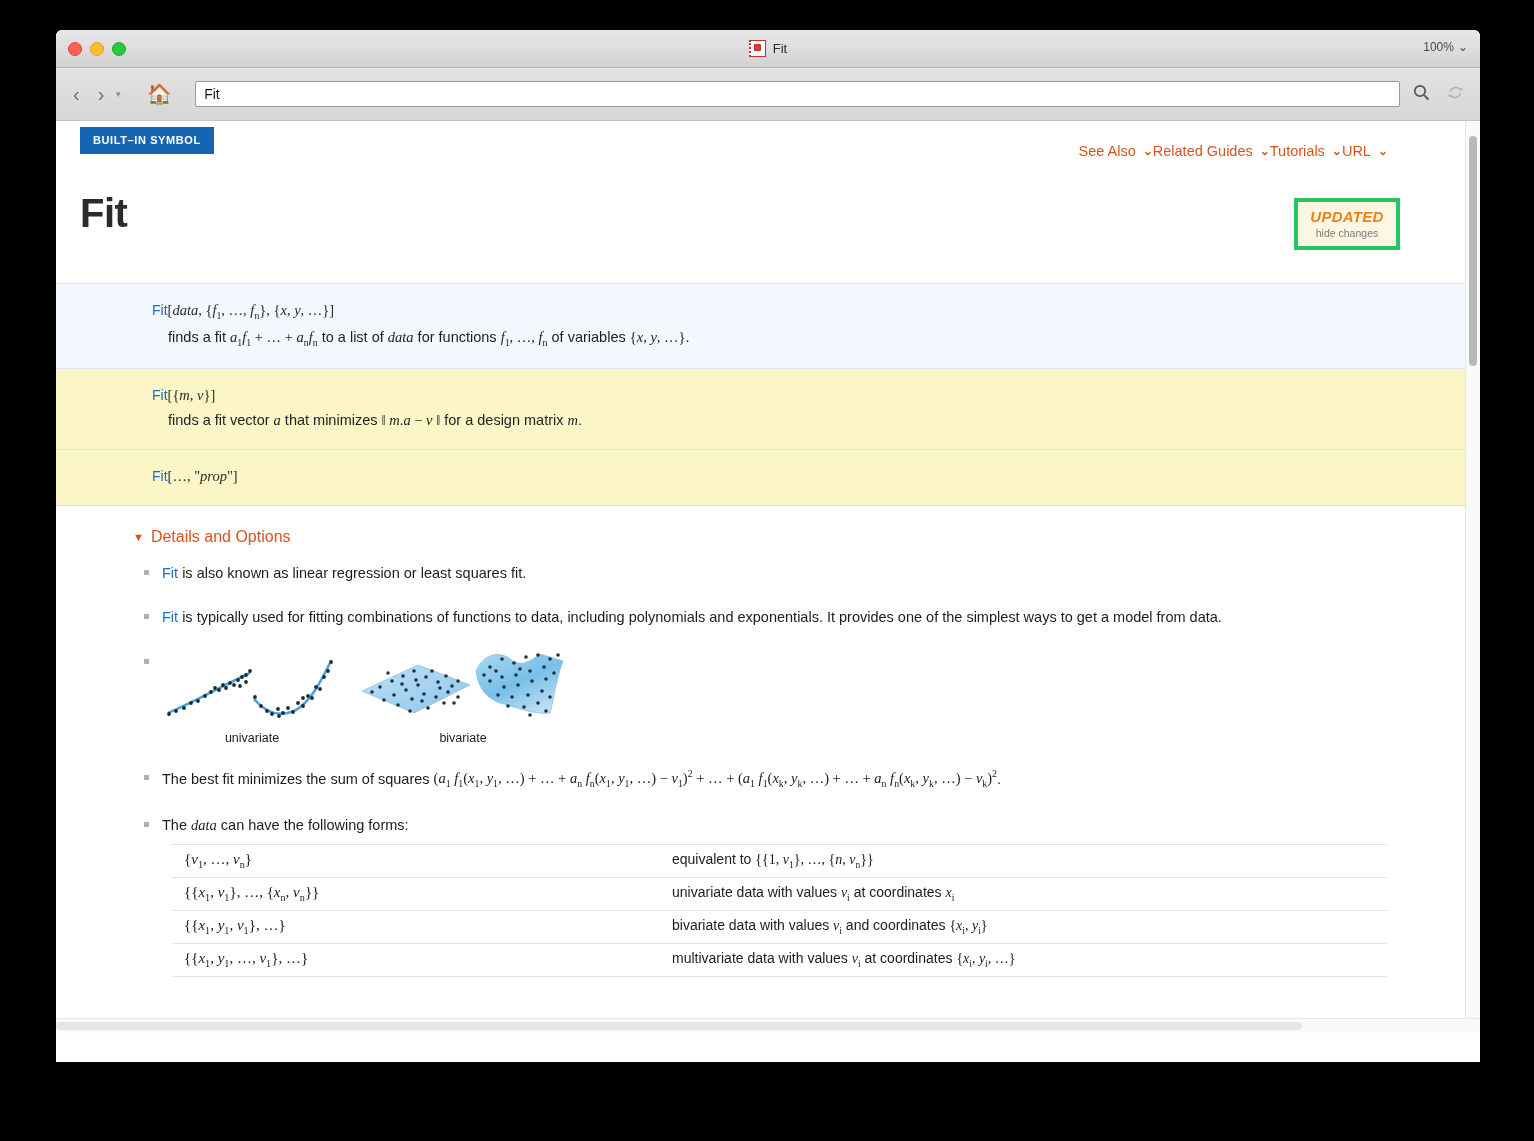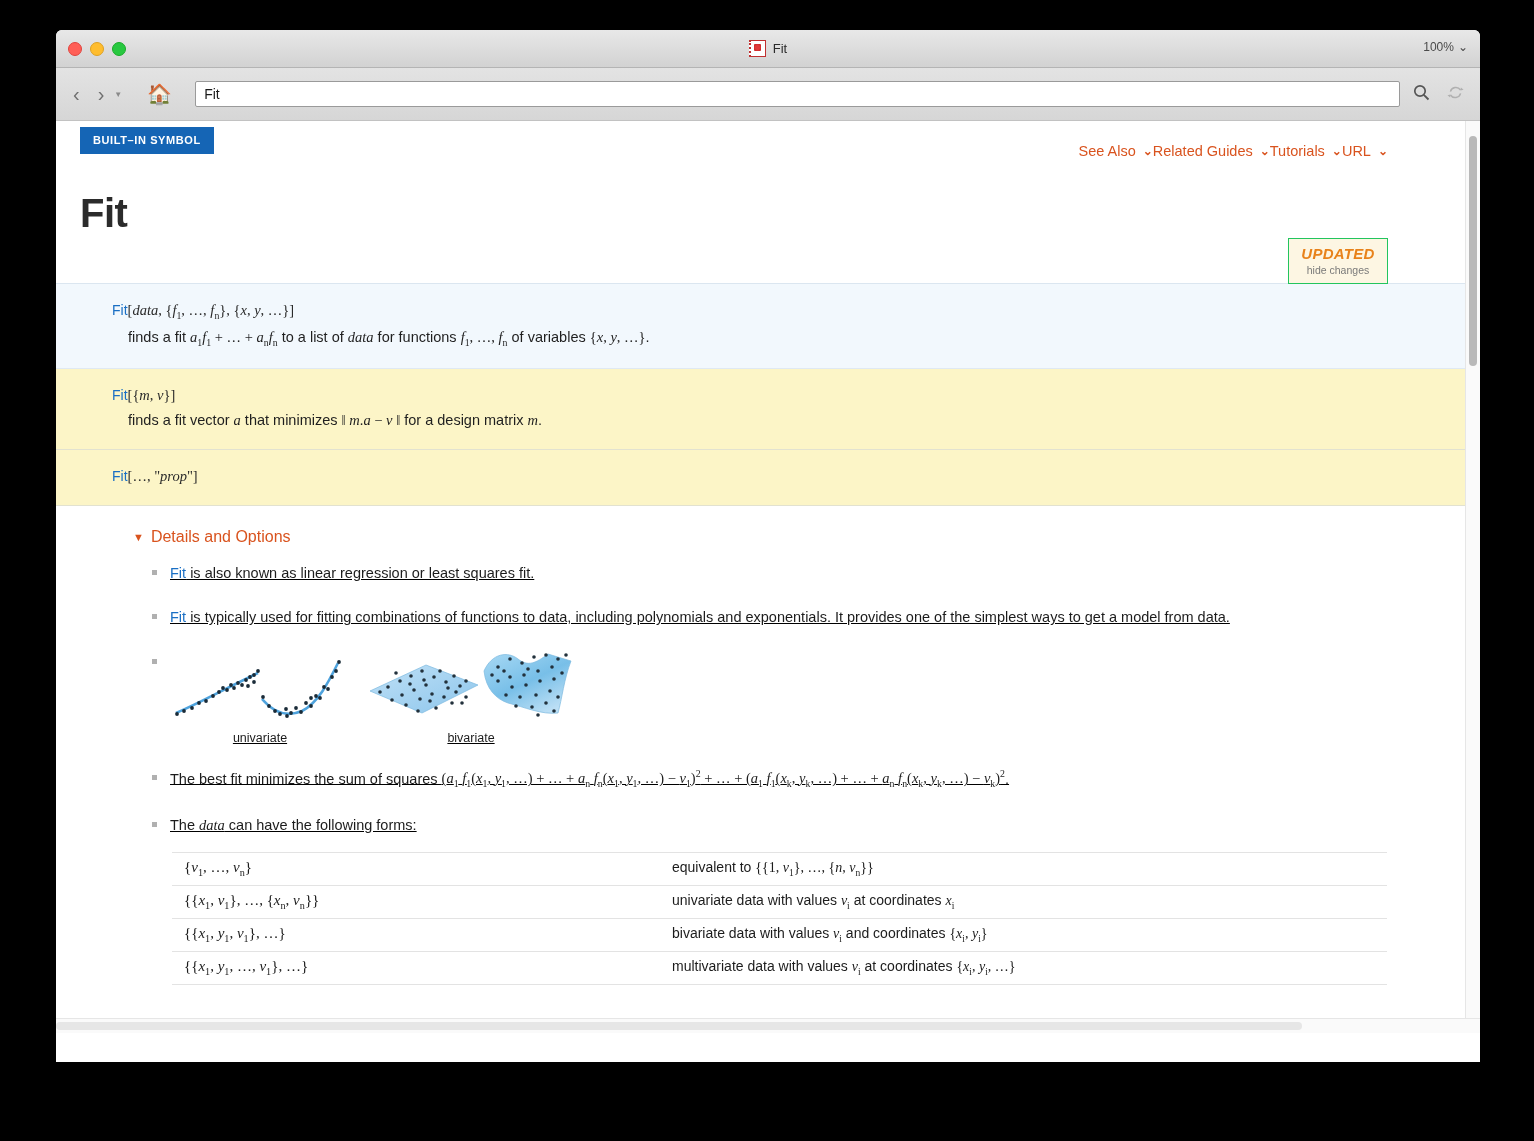--- a/index.html
+++ b/index.html
@@ -169,36 +169,35 @@
     padding: 0 28px 0 24px;
     height: 100px;
     border-bottom: 1px solid #dbe6f0;
   }
   h1.pagetitle {
     margin: 0; padding-top: 8px;
     font-size: 40px; font-weight: bold;
     color: #2b2b2b; letter-spacing: -.5px;
   }
   .updated-box {
-    position: absolute; right: 78px; top: 15px;
+    position: absolute; right: 66px; top: 15px;
     width: 82px;
     background: #fdf6e3;
-    border: 1px solid #22c55e;
+    border: 4px solid #22c55e;
     text-align: center;
     padding: 6px 8px 7px;
-    margin-top: 40px;
   }
   .updated-title {
     color: #e8821a; font-size: 15px; font-weight: bold;
     font-style: italic; letter-spacing: .3px;
   }
   .updated-sub { color: #7a7a7a; font-size: 10.5px; margin-top: 2px; }
   
   .usage {
-    padding: 18px 28px 20px 56px;
+    padding: 18px 28px 20px 96px;
     border-bottom: 1px solid #e2e2d0;
   }
   .usage.blue { background: #f2f8fd; border-bottom-color: #dfe9f3; }
   .usage.yellow { background: #fcf5c7; }
   .usage-sig {
     font-size: 14.5px; color: #2a2a2a;
     font-family: "Liberation Serif", serif;
   }
   .usage-sig .fn { color: #1a6fc4; font-family: "Liberation Sans", sans-serif; font-size: 14px; }
   .usage-desc {
@@ -212,21 +211,21 @@
   
   .details {
     padding: 22px 28px 10px 80px;
   }
   .sect-head {
     color: #d9531e; font-size: 16px;
     display: flex; align-items: center; gap: 7px;
     margin-bottom: 16px; margin-left: -3px;
   }
   .sect-head .tri { font-size: 11px; }
-  ul.bullets { list-style: none; margin: 16px; padding: 0; text-decoration: underline; }
+  ul.bullets { list-style: none; margin: 8px; padding: 0; }
   ul.bullets > li {
     position: relative;
     padding-left: 18px;
     margin-bottom: 22px;
     font-size: 14.5px; color: #1c1c1c;
     line-height: 1.55;
   }
   ul.bullets > li::before {
     content: "";
     position: absolute; left: 0; top: 8px;

